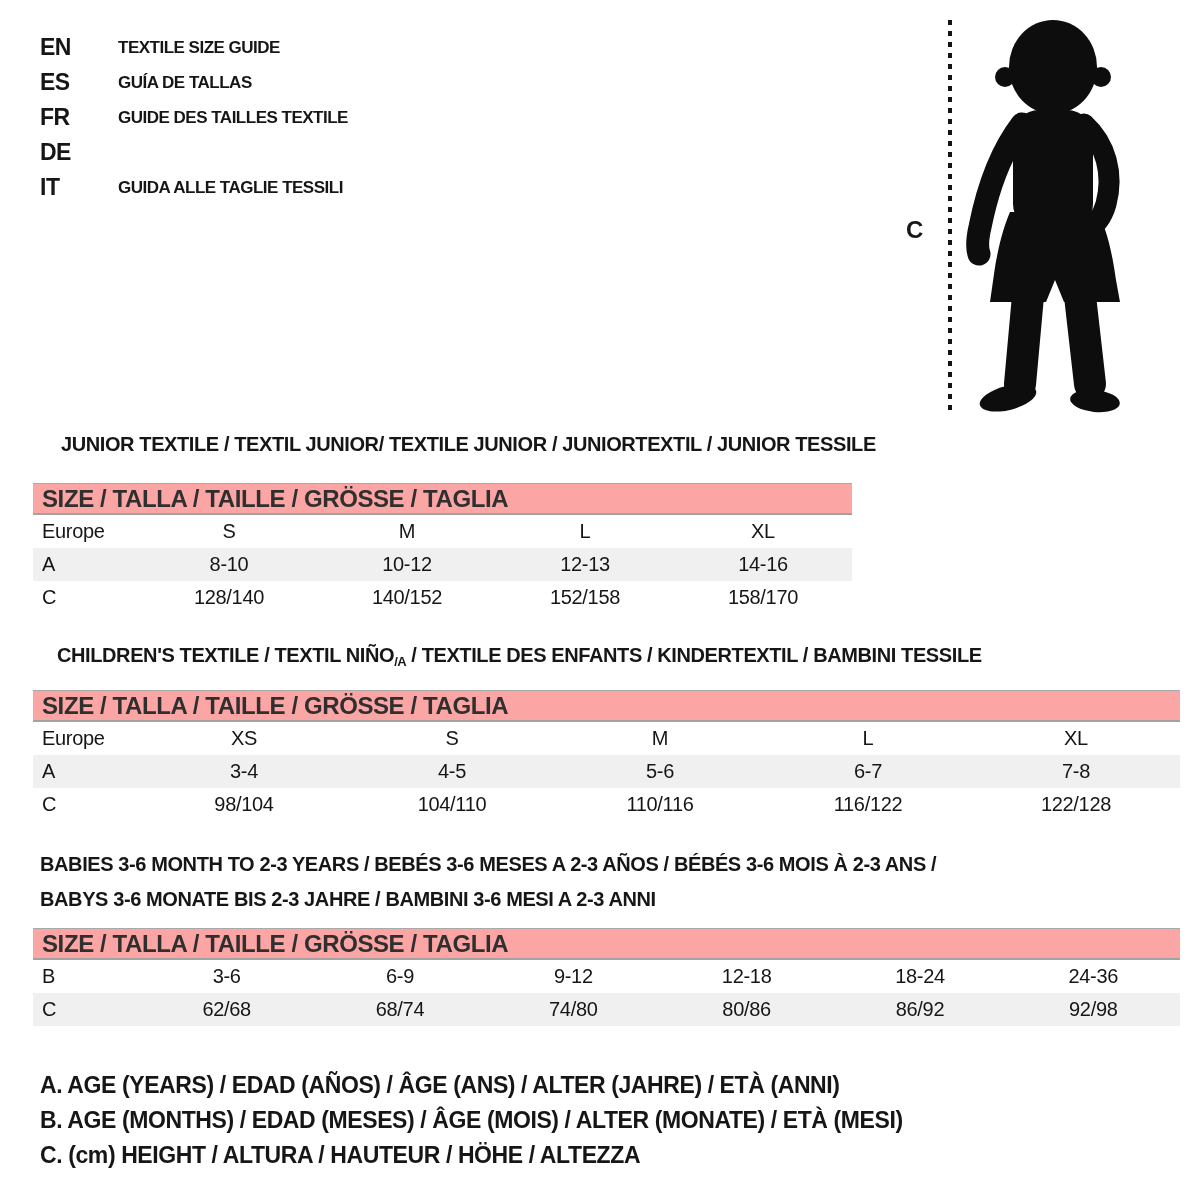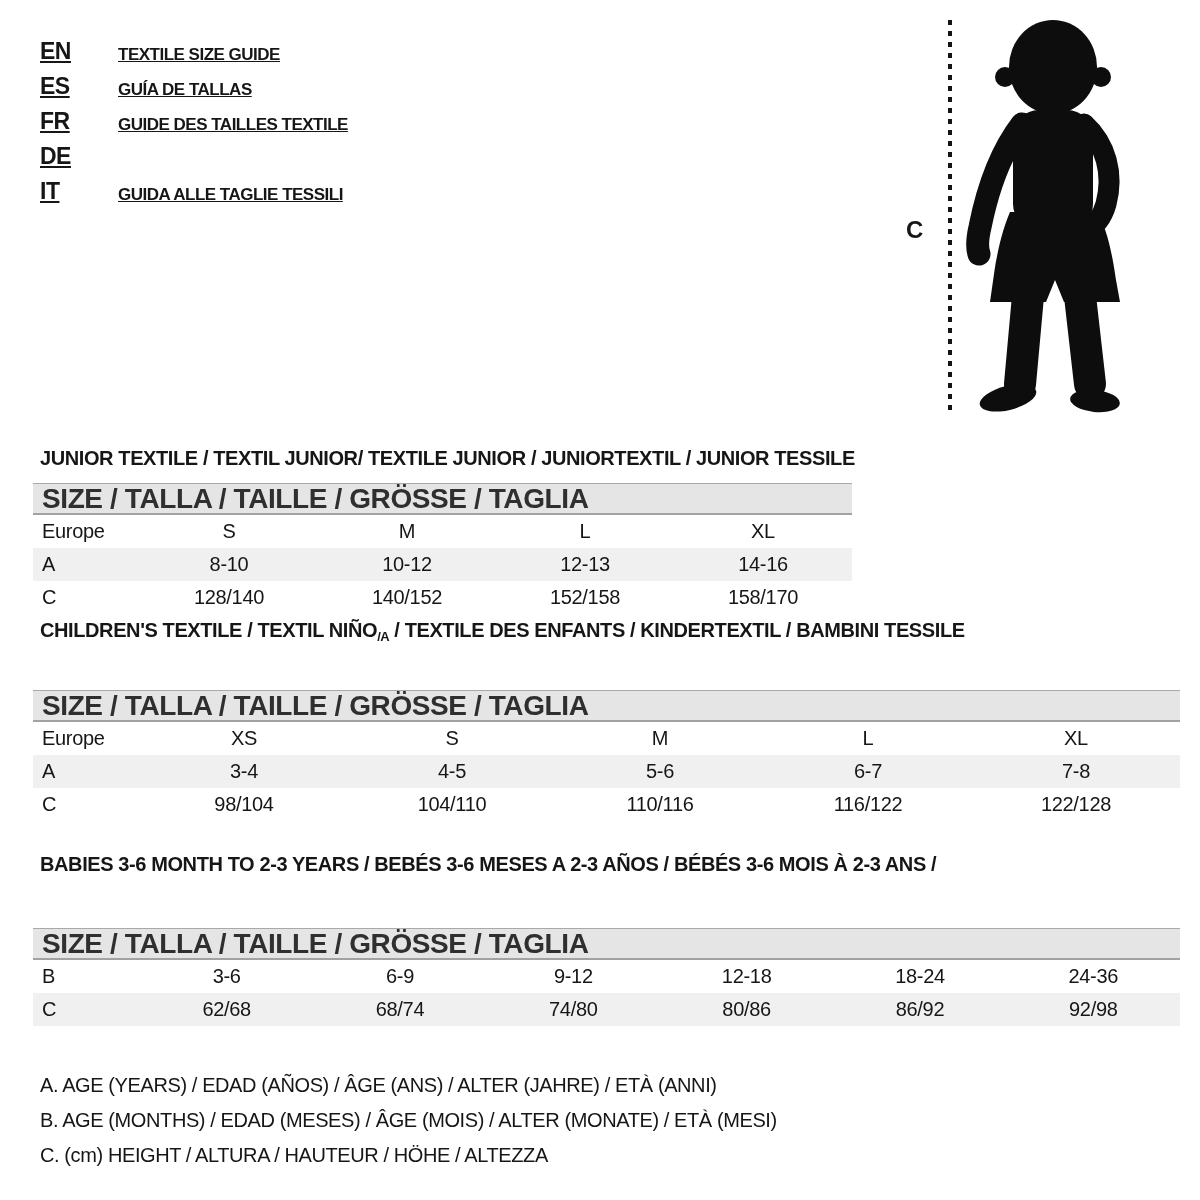--- a/index.html
+++ b/index.html
@@ -7,21 +7,21 @@
     position:relative;
     width:1200px;height:1200px;
     background:#ffffff;
     color:#161616;
     font-family:"Liberation Sans", sans-serif;
     overflow:hidden;
   }
 
   
   .lang-block{position:absolute;left:40px;top:30px;}
-  .lang-row{display:flex;height:35px;align-items:flex-end;text-decoration:underline;}
+  .lang-row{display:flex;height:35px;align-items:center;}
   .lang-code{width:78px;font-size:23px;font-weight:bold;letter-spacing:-0.5px;}
   .lang-label{font-size:17px;font-weight:bold;letter-spacing:-0.5px;white-space:nowrap;}
 
   
   .measure-label{
     position:absolute;left:906px;top:216px;
     font-size:24px;font-weight:bold;
   }
   .measure-line{
     position:absolute;left:948px;top:20px;
@@ -29,50 +29,50 @@
     background:repeating-linear-gradient(to bottom,#141414 0 5px,transparent 5px 11px);
   }
   .silhouette{position:absolute;left:958px;top:12px;}
 
   
   .sec-title{
     position:absolute;left:40px;margin:0;
     font-size:20px;font-weight:bold;letter-spacing:-0.4px;
     white-space:nowrap;
   }
-  .t-junior{top:447px;}
-  .t-children{top:619px;}
+  .t-junior{top:433px;margin-left:21px;}
+  .t-children{top:644px;margin-left:17px;}
   .t-babies{top:847px;line-height:35px;}
   .subA{font-size:13px;vertical-align:baseline;position:relative;top:4px;letter-spacing:-0.5px;}
 
   
   .tbl{position:absolute;left:33px;}
   .tbl-junior{top:483px;width:819px;}
   .tbl-children{top:690px;width:1147px;}
   .tbl-babies{top:928px;width:1147px;}
 
   .thead{
     height:29px;
-    background:#e5e5e5;
+    background:#fca5a5;
     border-top:1px solid #a9a9a9;
     border-bottom:2px solid #a2a2a2;
     line-height:29px;
     padding-left:9px;
-    font-size:28px;font-weight:bold;
+    font-size:24px;font-weight:bold;
     color:#2f2f2f;
     letter-spacing:-0.4px;
   }
   .row{display:flex;height:33px;align-items:center;font-size:20px;font-weight:normal;letter-spacing:-0.3px;}
   .row .lbl{width:107px;padding-left:9px;box-sizing:border-box;}
   .row .cell{flex:1;text-align:center;}
   .stripe{background:#f0f0f0;}
 
   
   .legend{position:absolute;left:40px;top:1068px;}
-  .legend-line{height:35px;line-height:35px;font-size:20px;font-weight:normal;letter-spacing:-0.4px;white-space:nowrap;}
+  .legend-line{height:35px;line-height:35px;font-size:23px;font-weight:bold;letter-spacing:-0.4px;white-space:nowrap;}
 </style>
 </head>
 <body>
 
 <div class="page">
 
   <section class="lang-block">
     <div class="lang-row">
       <span class="lang-code">EN</span>
       <span class="lang-label">TEXTILE SIZE GUIDE</span>
@@ -164,20 +164,21 @@
       <span class="cell">98/104</span>
       <span class="cell">104/110</span>
       <span class="cell">110/116</span>
       <span class="cell">116/122</span>
       <span class="cell">122/128</span>
     </div>
   </div>
 
   <h2 class="sec-title t-babies">
     <span style="display:block">BABIES 3-6 MONTH TO 2-3 YEARS / BEBÉS 3-6 MESES A 2-3 AÑOS / BÉBÉS 3-6 MOIS À 2-3 ANS /</span>
+    <span style="display:block">BABYS 3-6 MONATE BIS 2-3 JAHRE / BAMBINI 3-6 MESI A 2-3 ANNI</span>
   </h2>
   <div class="tbl tbl-babies">
     <div class="thead">SIZE / TALLA / TAILLE / GRÖSSE / TAGLIA</div>
     <div class="row">
       <span class="lbl">B</span>
       <span class="cell">3-6</span>
       <span class="cell">6-9</span>
       <span class="cell">9-12</span>
       <span class="cell">12-18</span>
       <span class="cell">18-24</span>

